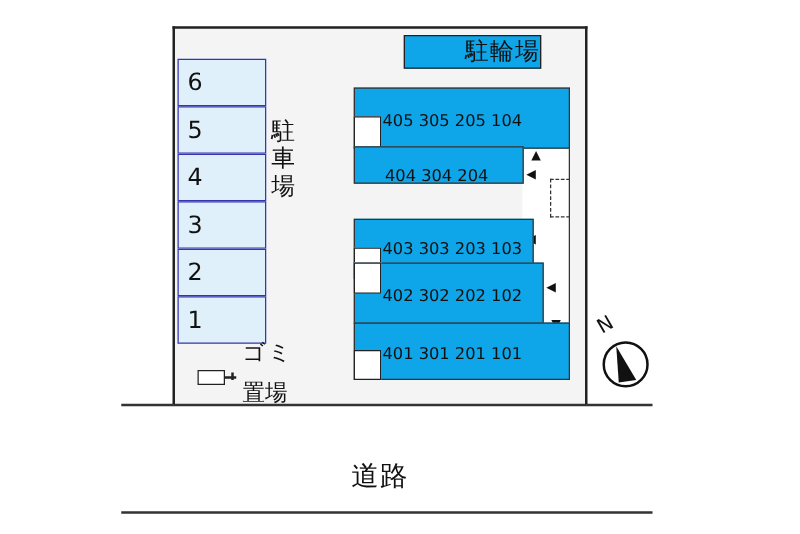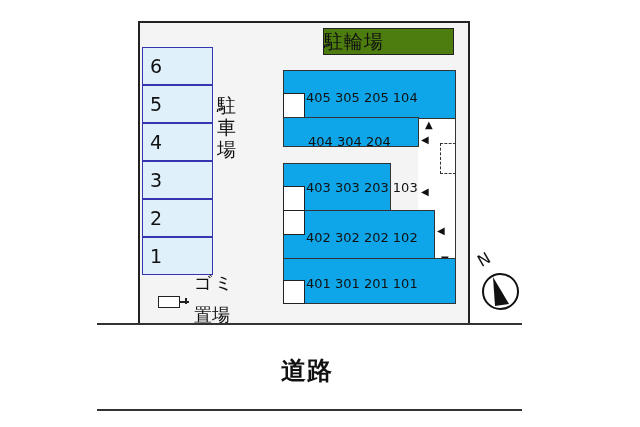--- a/index.html
+++ b/index.html
@@ -1,39 +1,39 @@
 <!DOCTYPE html>
 <html><head>
 <meta charset="utf-8">
 <style>
   html, body { margin:0; padding:0; }
   body { width:640px; height:427px; background:#ffffff; position:relative; overflow:hidden;
          font-family: "DejaVu Sans", "Liberation Sans", sans-serif; color:#111; }
   .abs { position:absolute; box-sizing:border-box; }
   .lot { left:138px; top:21px; width:332px; height:303px; background:#f4f4f4;
          border:2px solid #222; border-bottom:none; }
-  .bicycle { left:323px; top:28px; width:131px; height:27px; background:#4d7c0f; border:1.5px solid #222;
-             font-size:19px; text-align:left; line-height:24px; letter-spacing:1px; }
+  .bicycle { left:323px; top:28px; width:110px; height:27px; background:#0ea5e9; border:1.5px solid #222;
+             font-size:19px; text-align:right; line-height:24px; letter-spacing:1px; }
   .space { left:142px; width:71px; height:38px; background:#dff0fb; border:1.5px solid #3535b0;
            font-size:19px; line-height:36px; padding-left:7px; }
   .vlabel { left:217px; top:94px; font-size:19px; line-height:22px; width:22px; }
   .gomi1 { left:194px; top:274px; font-size:18px; letter-spacing:2px; line-height:18px; }
   .gomi2 { left:194px; top:303px; font-size:18px; letter-spacing:0px; line-height:24px; }
   .gomibox { left:158px; top:296px; width:22px; height:12px; border:1.5px solid #222; background:#fff; }
   .gomitick { left:180px; top:301px; width:9px; height:1.5px; background:#222; }
   .gomitick2 { left:185px; top:298px; width:1.5px; height:6px; background:#222; }
   .row { left:283px; background:#0ea5e9; border:1.5px solid #333; font-size:13px; white-space:nowrap; }
   .row .units { position:absolute; left:22px; }
   .door { background:#fff; border:1.5px solid #222; }
   .walk { left:418px; top:118px; width:38px; height:147px; background:#fff;
           border-right:1.5px solid #333; }
   .dashed { left:440px; top:143px; width:16px; height:31px; border:1.5px dashed #333; border-right:none; }
   .arrow { font-size:10px; line-height:10px; }
   .road-line { left:97px; width:425px; height:1.5px; background:#333; }
-  .road-label { left:281px; top:354px; font-size:25px; letter-spacing:1px;font-weight:bold; }
+  .road-label { left:281px; top:366px; font-size:22px; letter-spacing:1px; }
   .compass { left:482px; top:273px; width:37px; height:37px; border:2px solid #111; border-radius:50%; }
   .north { left:478px; top:250px; font-size:16px; transform:rotate(-30deg); }
 </style>
 </head>
 <body>
 
 <div class="abs lot"></div>
 
 <div class="abs bicycle">駐輪場</div>
 
@@ -64,21 +64,21 @@
 <div class="abs arrow" style="left:437px;top:226px">◀</div>
 <div class="abs arrow" style="left:441px;top:255px">▼</div>
 
 <div class="abs row" style="top:70px;width:173px;height:49px">
   <span class="units" style="top:19px">405 305 205 104</span>
   <div class="abs door" style="left:-1px;top:22px;width:22px;height:26px"></div>
 </div>
 <div class="abs row" style="top:117px;width:136px;height:30px">
   <span class="units" style="left:24px;top:16px">404 304 204</span>
 </div>
-<div class="abs row" style="top:163px;width:108px;height:48px">
+<div class="abs row" style="top:175px;width:144px;height:48px">
   <span class="units" style="top:16px">403 303 203 103</span>
   <div class="abs door" style="left:-1px;top:22px;width:22px;height:25px"></div>
 </div>
 <div class="abs row" style="top:210px;width:152px;height:49px">
   <span class="units" style="top:19px">402 302 202 102</span>
   <div class="abs door" style="left:-1px;top:-1px;width:22px;height:25px"></div>
 </div>
 <div class="abs row" style="top:258px;width:173px;height:46px">
   <span class="units" style="top:17px">401 301 201 101</span>
   <div class="abs door" style="left:-1px;top:21px;width:22px;height:24px"></div>

